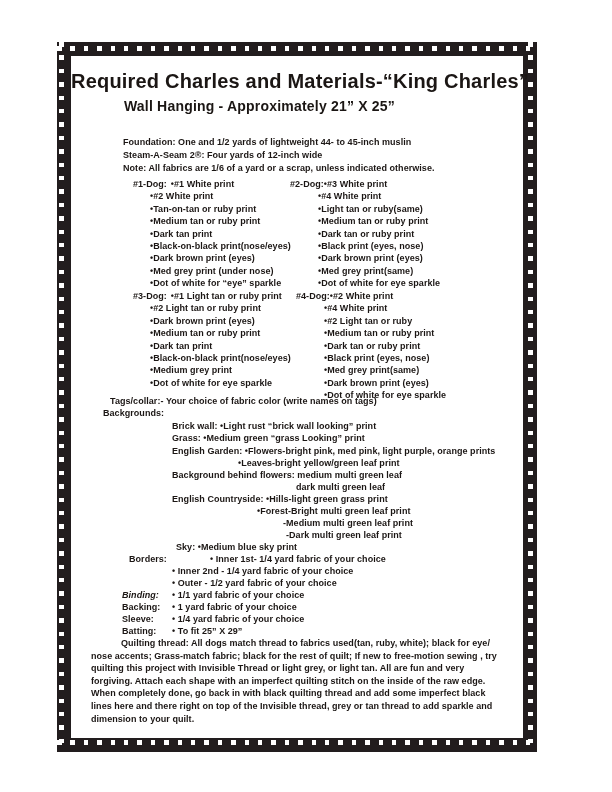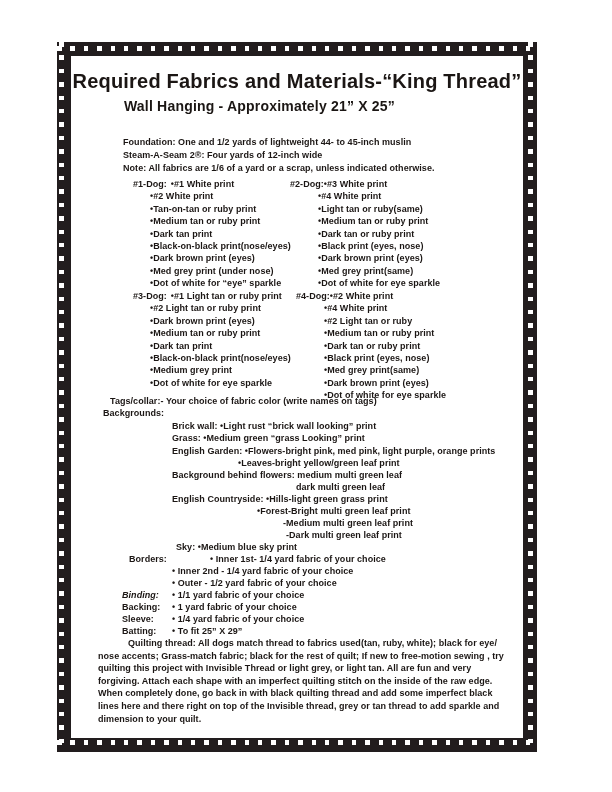--- a/index.html
+++ b/index.html
@@ -15,35 +15,35 @@
          font-size:20px;font-weight:800;letter-spacing:0.2px;white-space:nowrap;}
   .subtitle{position:absolute;left:71px;top:98px;width:377px;text-align:center;
          font-size:14px;font-weight:800;letter-spacing:0.2px;white-space:nowrap;}
   .t{position:absolute;font-size:9px;font-weight:700;letter-spacing:0.05px;white-space:nowrap;}
   .dog{position:absolute;font-size:9px;font-weight:700;letter-spacing:0.05px;
        line-height:12.4px;white-space:nowrap;}
   .dog .it1{margin-left:4px;}
   .dog.nospace .it1{margin-left:0;}
   .dog .items{margin-left:17px;}
   .dog.col2 .items{margin-left:28px;}
-  .para{position:absolute;left:98px;top:637px;width:414px;font-size:9px;font-weight:700;
+  .para{position:absolute;left:91px;top:637px;width:414px;font-size:9px;font-weight:700;
         letter-spacing:0.05px;line-height:12.6px;text-indent:30px;text-align:left;}
 </style>
 </head>
 <body>
 
 <div class="page">
 
   <div class="frame"></div>
   <div class="dots-h" style="left:57px;top:46px;width:480px;"></div>
   <div class="dots-h" style="left:57px;top:740px;width:480px;"></div>
   <div class="dots-v" style="left:59px;top:42px;height:710px;"></div>
   <div class="dots-v" style="left:528px;top:42px;height:710px;"></div>
 
-  <div class="title">Required Fabrics and Materials-“King Thread”</div>
+  <div class="title">Required Charles and Materials-“King Charles”</div>
   <div class="subtitle">Wall Hanging - Approximately 21” X 25”</div>
 
   <div class="t" style="left:123px;top:137px;">Foundation:  One and 1/2 yards of lightweight 44- to 45-inch muslin</div>
   <div class="t" style="left:123px;top:150px;">Steam-A-Seam 2®:  Four yards of 12-inch wide</div>
   <div class="t" style="left:123px;top:163px;">Note:  All fabrics are 1/6 of a yard or a scrap, unless indicated otherwise.</div>
 
   <div class="dog" style="left:133px;top:178px;">
     <div><span class="lbl">#1-Dog:</span><span class="it1">•#1 White print</span></div>
     <div class="items">
       <div>•#2 White print</div>

